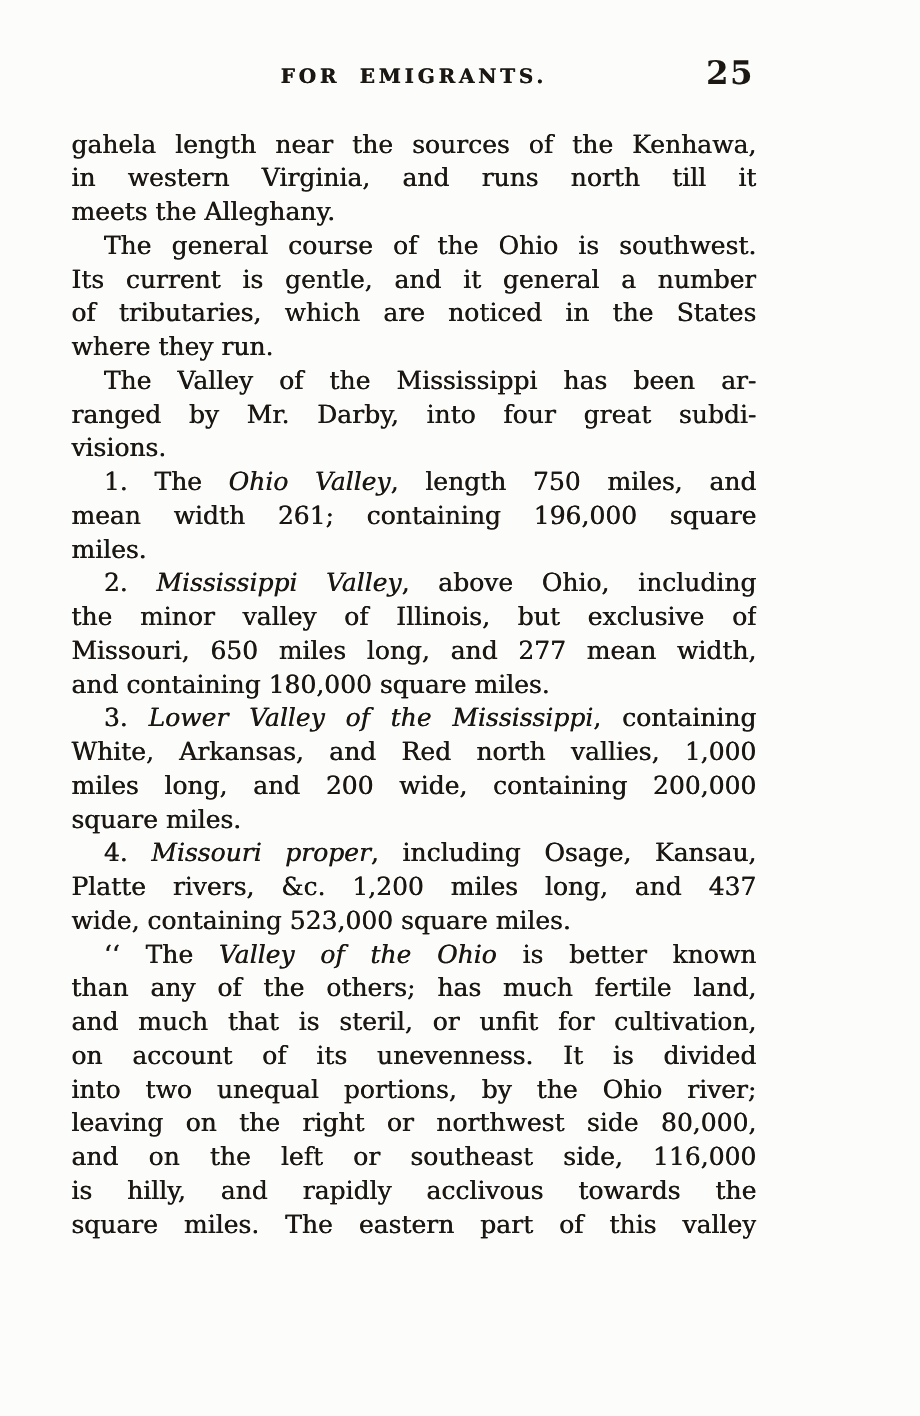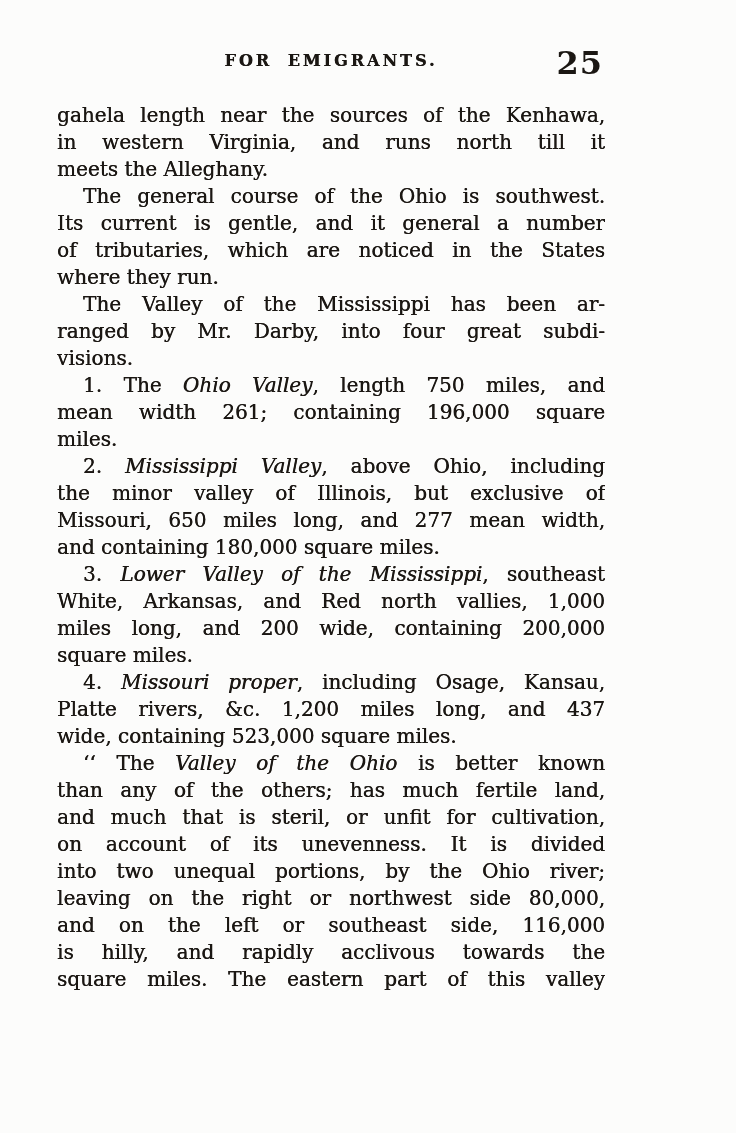--- a/index.html
+++ b/index.html
@@ -34,21 +34,21 @@
     text-align:center;
     font-size:16px;
     font-weight:bold;
     letter-spacing:3px;
     word-spacing:7px;
     text-shadow:0.3px 0 0 currentColor;
   }
   .page-number{
     position:absolute;
     right:2px;top:-2px;
-    font-size:32px;
+    font-size:26px;
     font-weight:bold;
     letter-spacing:1px;
   }
   
   .text-block{
     font-size:20px;
   }
   .line{
     height:var(--lh);
     line-height:var(--lh);
@@ -103,21 +103,21 @@
           <div class="line j"><span class="seg normal">mean width 261; containing 196,000 square</span></div>
           <div class="line"><span class="seg normal">miles.</span></div>
         </div>
         <div class="paragraph">
           <div class="line j indent"><span class="seg normal">2. </span><span class="seg italic">Mississippi Valley</span><span class="seg normal">, above Ohio, including</span></div>
           <div class="line j"><span class="seg normal">the minor valley of Illinois, but exclusive of</span></div>
           <div class="line j"><span class="seg normal">Missouri, 650 miles long, and 277 mean width,</span></div>
           <div class="line"><span class="seg normal">and containing 180,000 square miles.</span></div>
         </div>
         <div class="paragraph">
-          <div class="line j indent"><span class="seg normal">3. </span><span class="seg italic">Lower Valley of the Mississippi</span><span class="seg normal">, southeast</span></div>
+          <div class="line j indent"><span class="seg normal">3. </span><span class="seg italic">Lower Valley of the Mississippi</span><span class="seg normal">, containing</span></div>
           <div class="line j"><span class="seg normal">White, Arkansas, and Red north vallies, 1,000</span></div>
           <div class="line j"><span class="seg normal">miles long, and 200 wide, containing 200,000</span></div>
           <div class="line"><span class="seg normal">square miles.</span></div>
         </div>
         <div class="paragraph">
           <div class="line j indent"><span class="seg normal">4. </span><span class="seg italic">Missouri proper</span><span class="seg normal">, including Osage, Kansau,</span></div>
           <div class="line j"><span class="seg normal">Platte rivers, &amp;c. 1,200 miles long, and 437</span></div>
           <div class="line"><span class="seg normal">wide, containing 523,000 square miles.</span></div>
         </div>
         <div class="paragraph">

